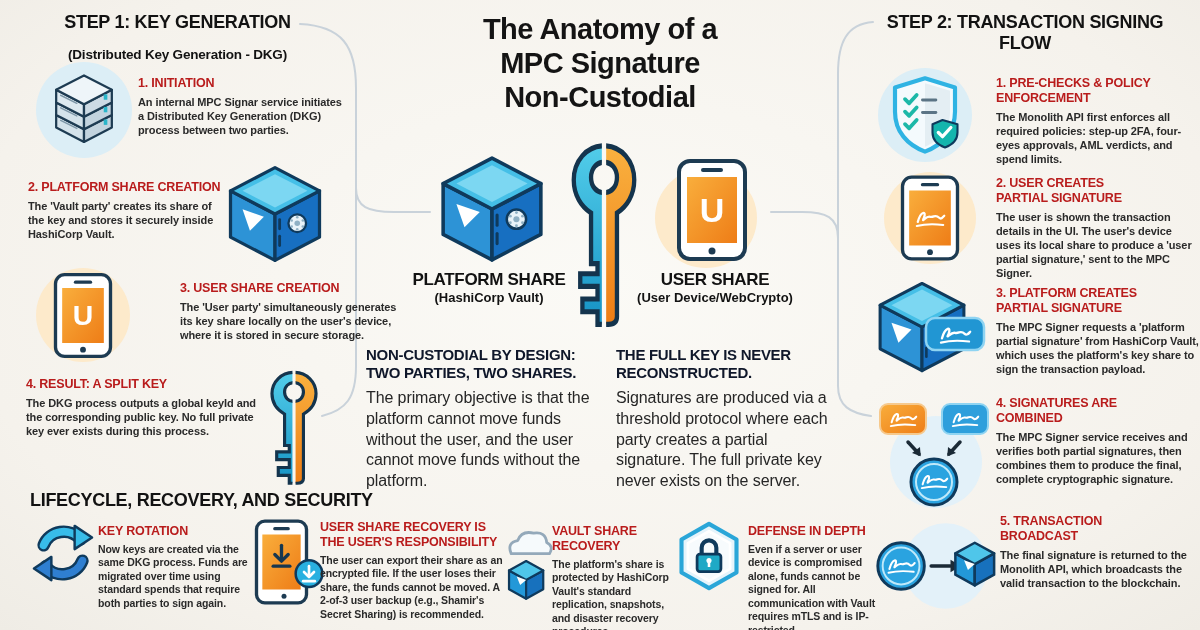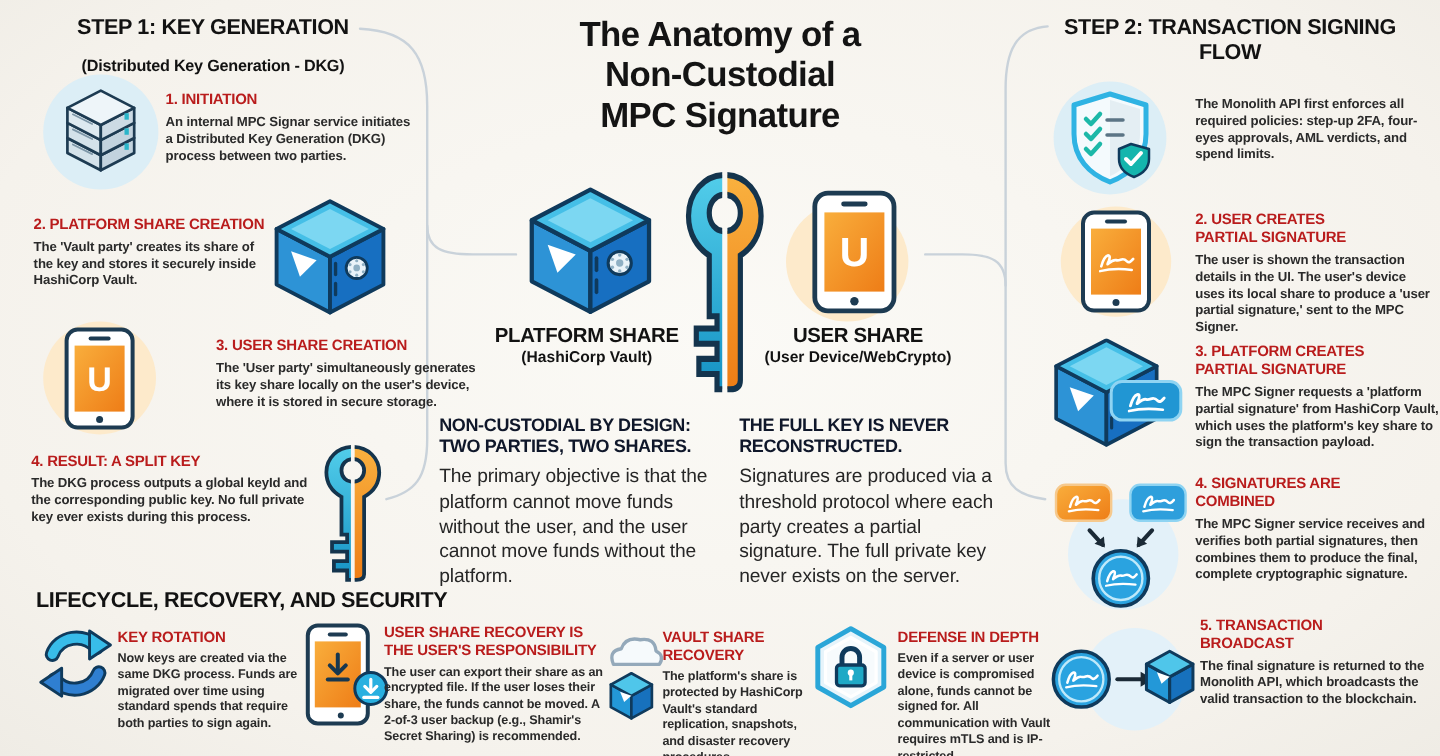--- a/index.html
+++ b/index.html
@@ -131,22 +131,22 @@
   <g fill="none" stroke="#c9d2da" stroke-width="2" stroke-linecap="round">
     <path d="M300,24 C342,26 356,46 356,88 L356,366 C356,398 346,410 322,416"></path>
     <path d="M356,188 C356,207 368,212 394,212 L430,212"></path>
     <path d="M873,22 C847,24 838,42 838,74 L838,386 C838,406 850,413 871,416"></path>
     <path d="M838,238 C838,217 826,212 802,212 L771,212"></path>
   </g>
 </svg>
 
 <div class="abs center big-title" style="left:420px;top:12px;width:360px;">
   <div>The Anatomy of a</div>
+  <div class="heavy">MPC Signature</div>
   <div class="heavy">Non-Custodial</div>
-  <div class="heavy">MPC Signature</div>
 </div>
 
 <svg class="abs" style="left:436px;top:152px" width="112" height="114">
     <use href="#sym-vault"></use>
   </svg>
 
 <svg class="abs" style="left:550px;top:142px" width="108" height="190" viewBox="0 0 100 150" preserveAspectRatio="none">
     <use href="#sym-key"></use>
   </svg>
 
@@ -227,20 +227,21 @@
     </g>
     <g stroke="#5b7485" stroke-width="3.5" stroke-linecap="round">
       <line x1="45" y1="32" x2="61" y2="32"></line>
         <line x1="45" y1="47" x2="61" y2="47"></line>
     </g>
     <path d="M69,56 L87,61 V71 C87,80 80,86 72,89 C64,86 57,80 57,71 V61 Z" fill="#14b5ad" stroke="#0f3a5c" stroke-width="2.5" stroke-linejoin="round"></path>
     <path d="M64,71 l5,5 l10,-11" stroke="#ffffff" stroke-width="4" fill="none" stroke-linecap="round" stroke-linejoin="round"></path>
   </svg>
 </div>
 <div class="abs" style="left:996px;top:76px;width:202px;">
+  <div class="item-title" style="width:172px">1. PRE-CHECKS &amp; POLICY ENFORCEMENT</div>
   <div class="item-body">The Monolith API first enforces all required policies: step-up 2FA, four-eyes approvals, AML verdicts, and spend limits.</div>
 </div>
 
 <div class="abs icon-circle peach-bg" style="left:884px;top:172px;width:92px;height:92px;">
   <svg width="60" height="88" viewBox="0 0 72 104">
     <rect x="3" y="3" width="66" height="98" rx="11" fill="#ffffff" stroke="#1d3b52" stroke-width="4"></rect>
     <line x1="27" y1="12" x2="45" y2="12" stroke="#1d3b52" stroke-width="4" stroke-linecap="round"></line>
     <rect x="11" y="19" width="50" height="66" fill="url(#gradOr)"></rect>
     <use href="#sym-scribble" x="14" y="38" width="44" height="30" style="color:#fff"></use>
     <circle cx="36" cy="93" r="3.5" fill="#1d3b52"></circle>

